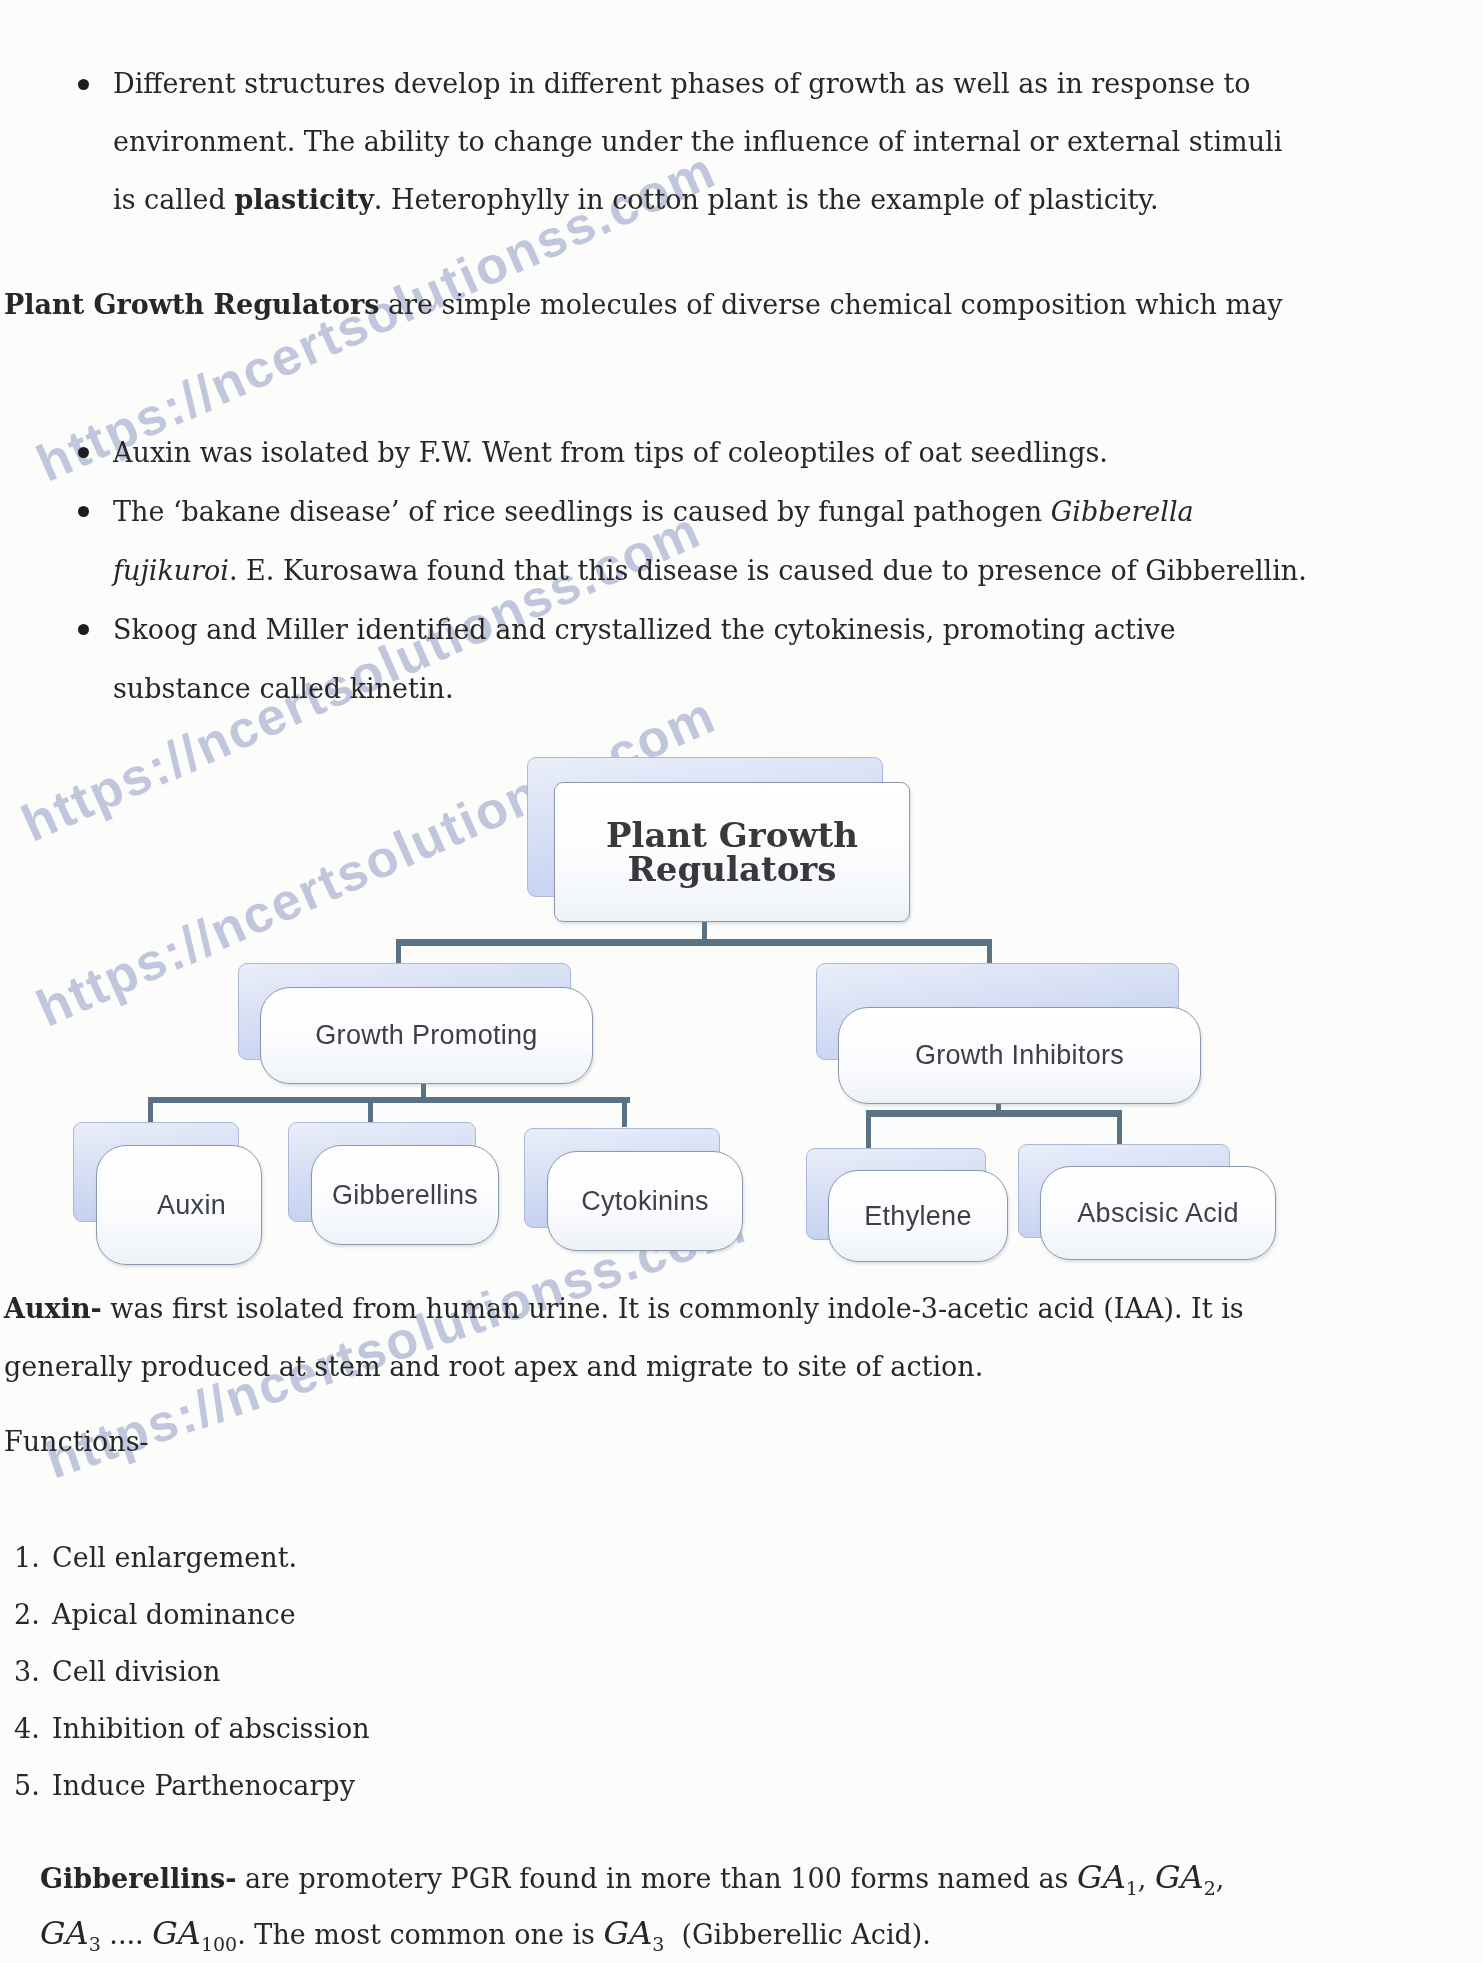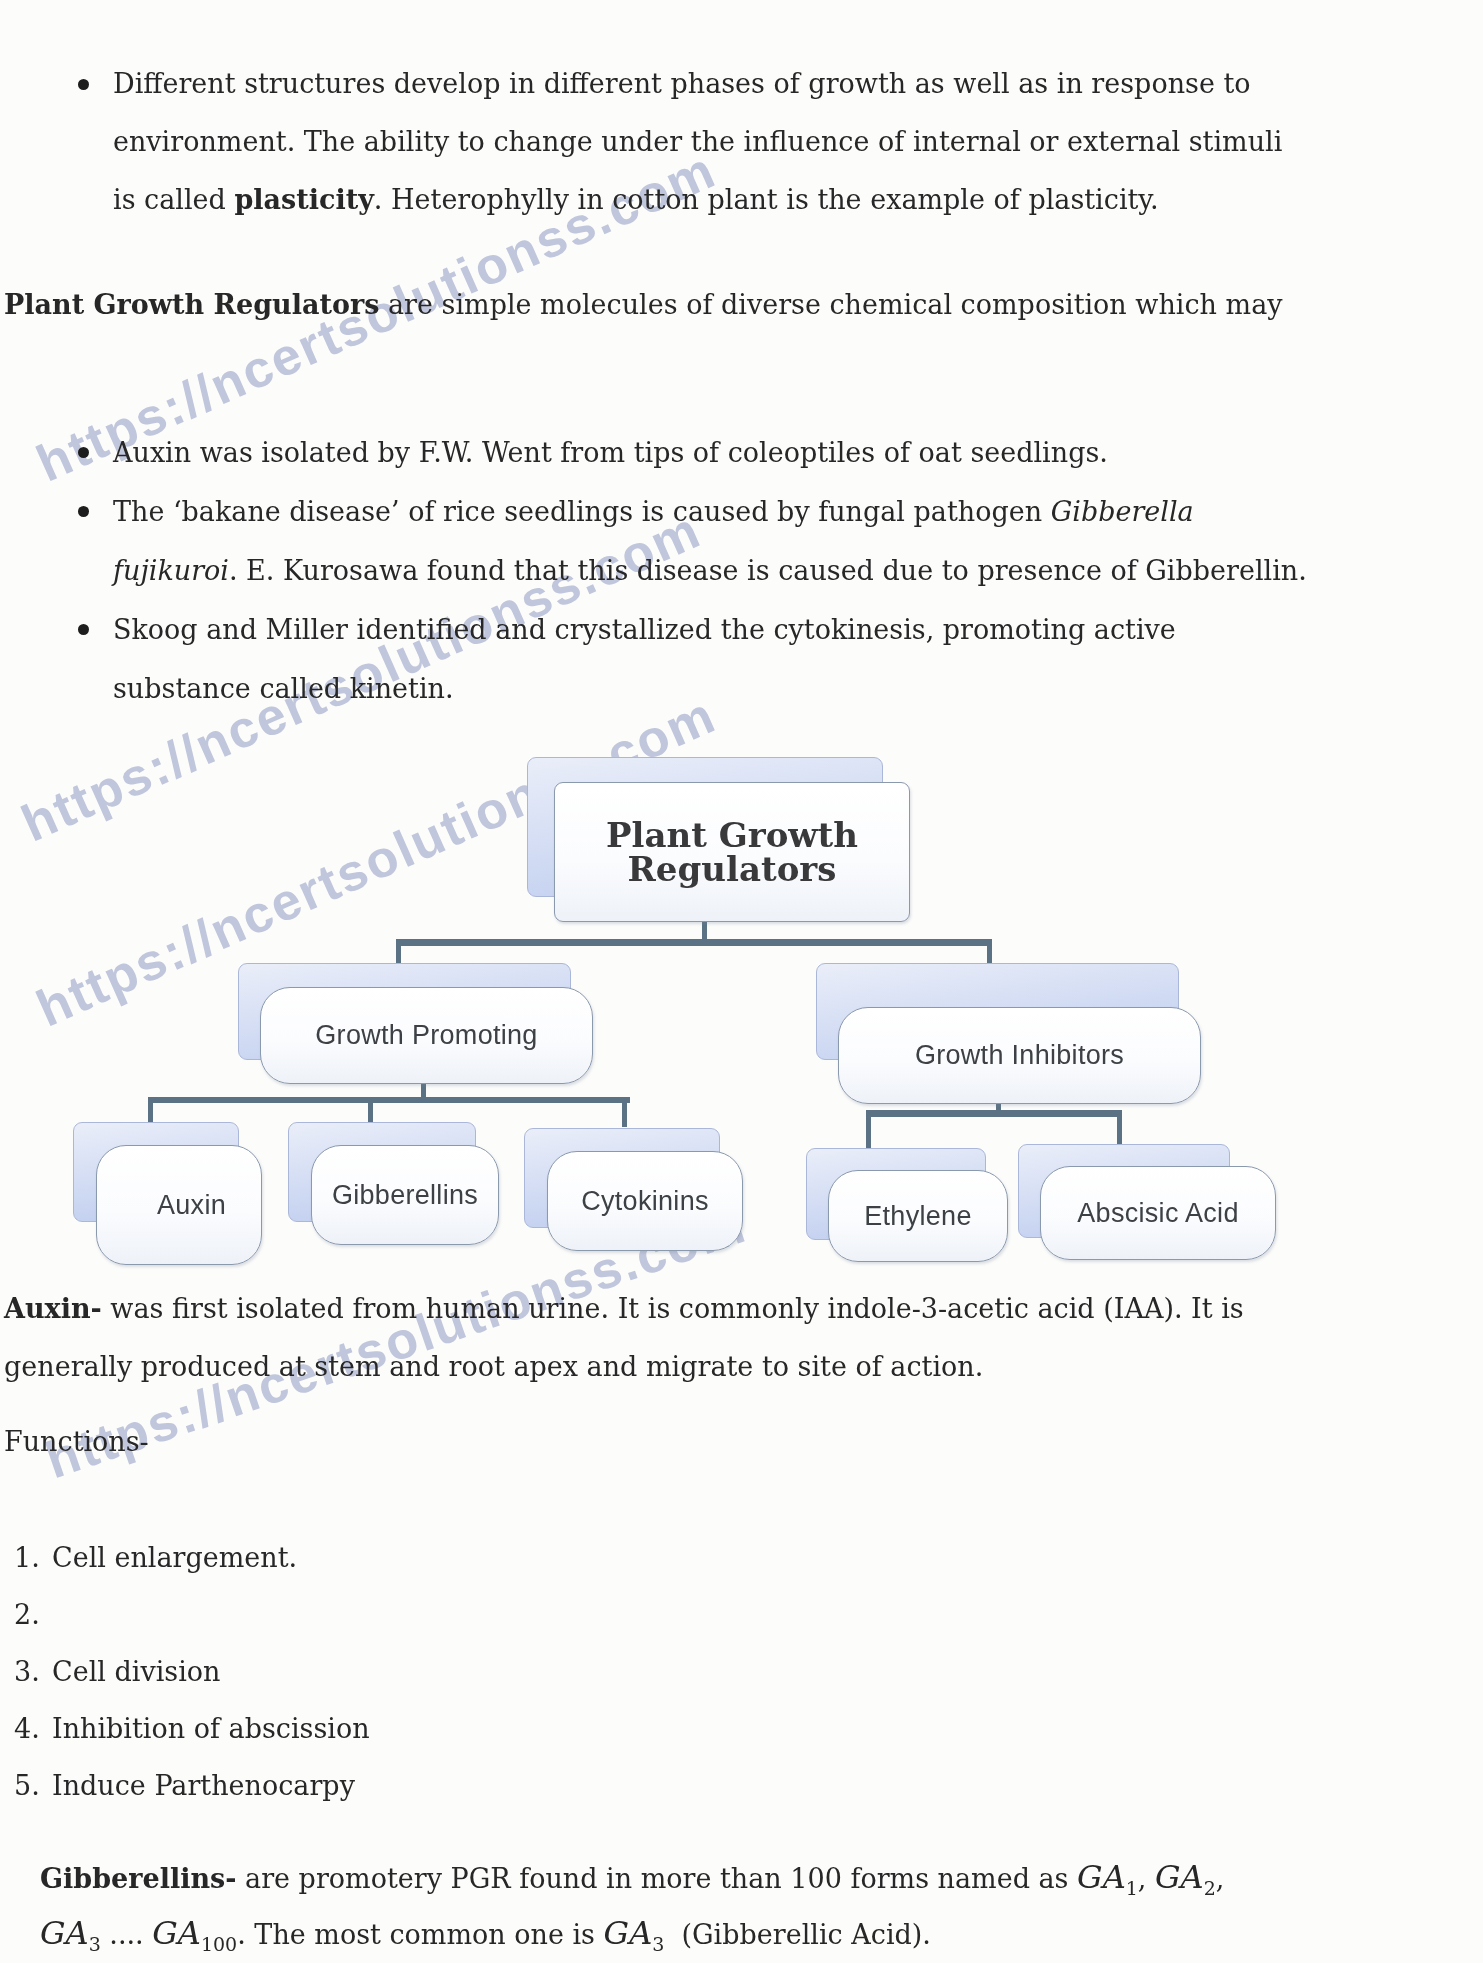--- a/index.html
+++ b/index.html
@@ -159,20 +159,21 @@
     <div class="line"><span>Functions-</span></div>
   </div>
 
   <div class="tblock lh57" style="top:1529px;left:14px;">
     <div class="line">
       <span class="num">1.</span>
       <span>Cell enlargement.</span>
     </div>
     <div class="line">
       <span class="num">2.</span>
+      <span>Apical dominance</span>
     </div>
     <div class="line">
       <span class="num">3.</span>
       <span>Cell division</span>
     </div>
     <div class="line">
       <span class="num">4.</span>
       <span>Inhibition of abscission</span>
     </div>
     <div class="line">

